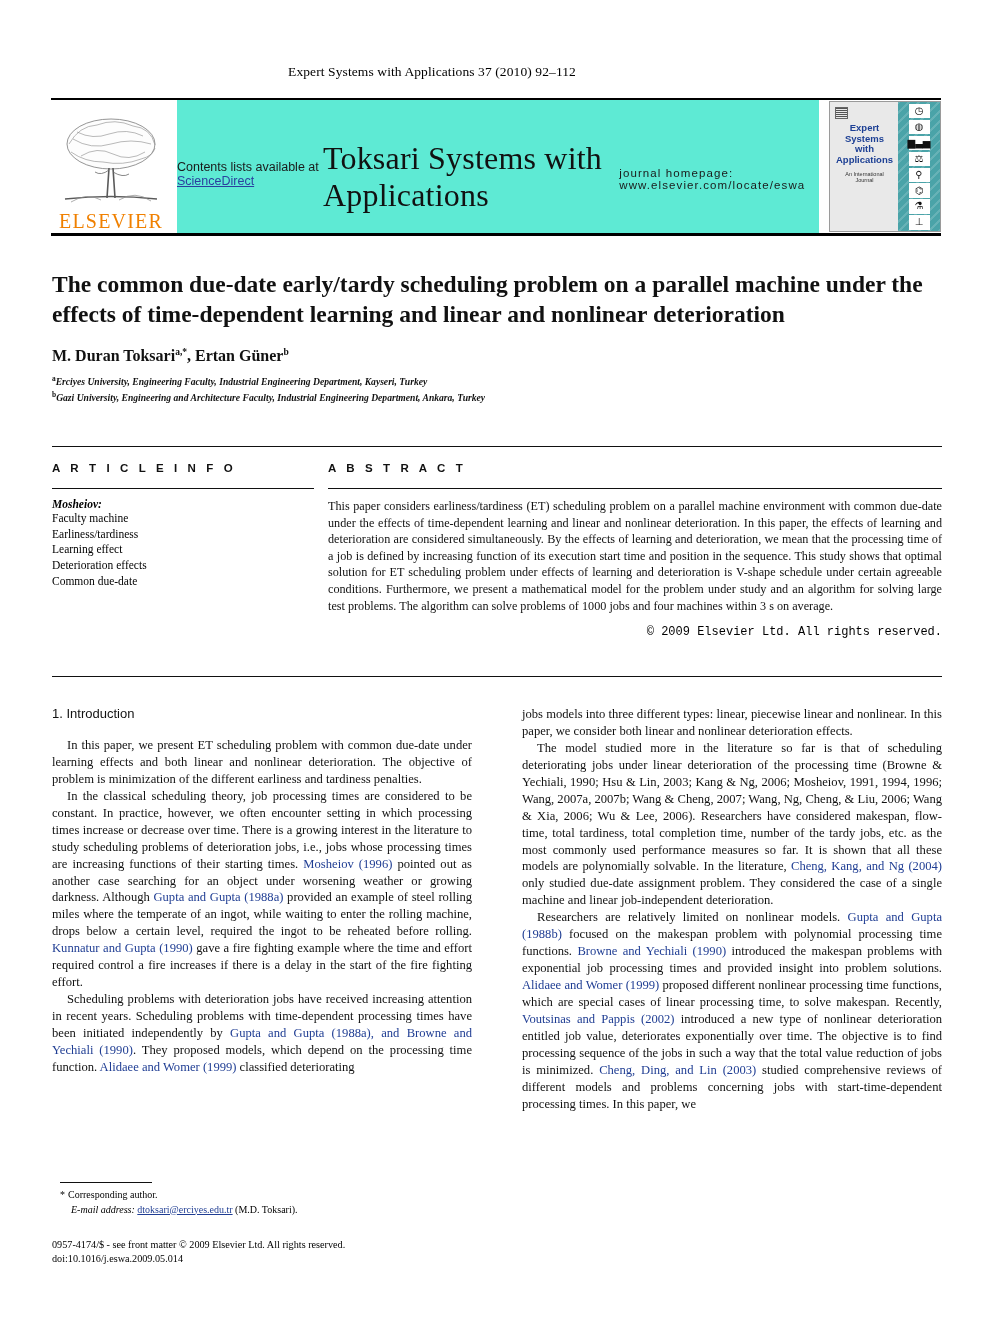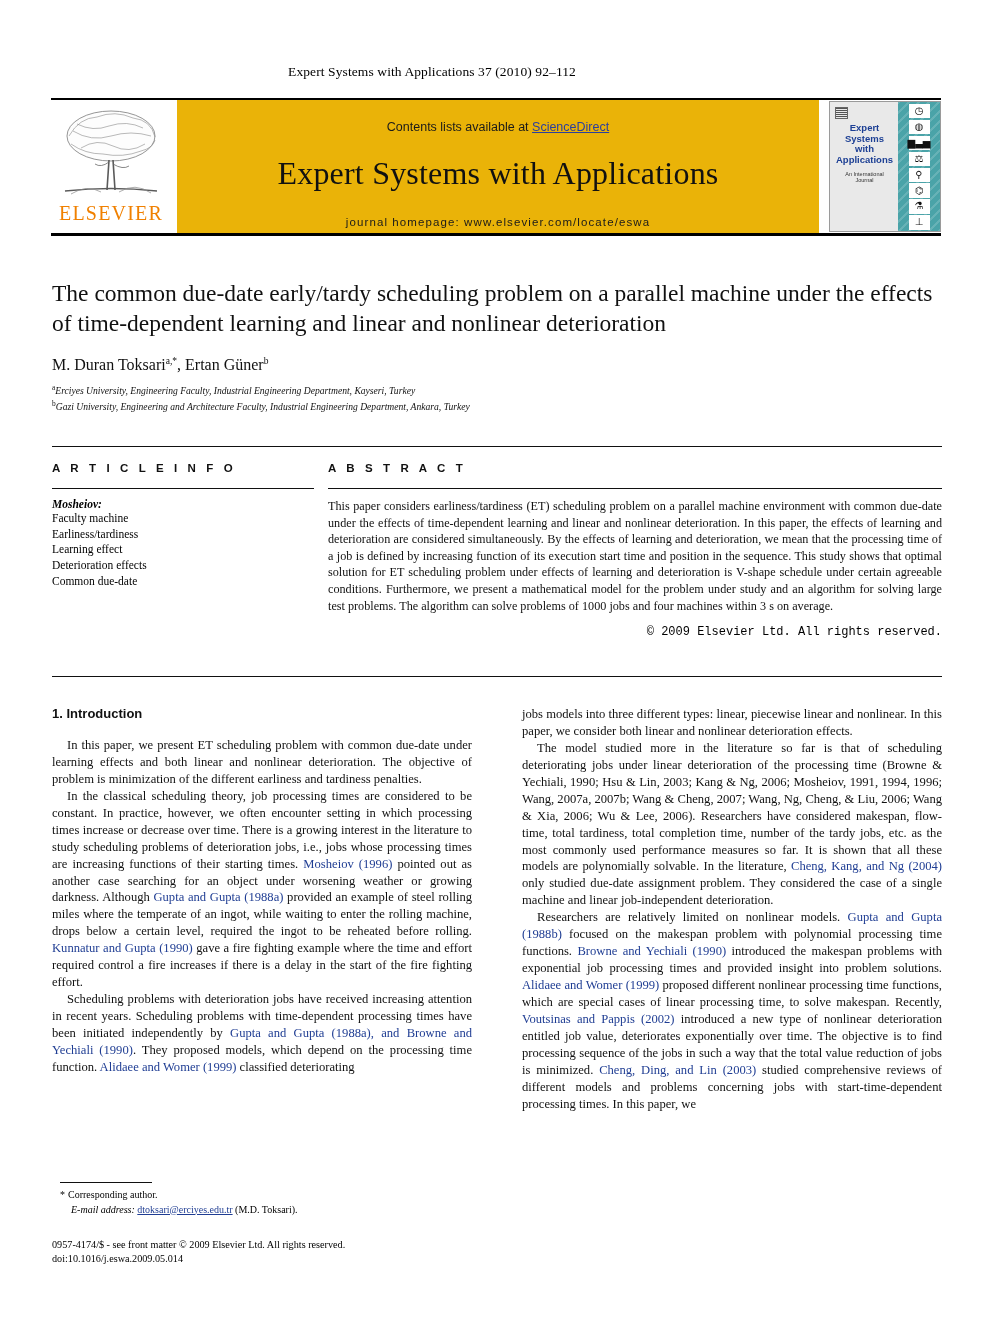--- a/index.html
+++ b/index.html
@@ -61,42 +61,42 @@
   }
   .elsevier-logo {
     width: 120px;
     flex: 0 0 120px;
     position: relative;
     background: #ffffff;
     display: flex;
     flex-direction: column;
     justify-content: flex-end;
     align-items: center;
-    padding-bottom: 10px;
+    padding-bottom: 2px;
     box-sizing: border-box;
   }
   .tree-svg { display:block; }
   .elsevier-word {
     font-family: "Liberation Serif", serif;
     font-size: 20px;
     letter-spacing: 1.2px;
     color: #f08000;
     line-height: 1;
     margin-top: 1px;
   }
   .grey-panel {
     flex: 1 1 auto;
-    background: #eab308;
+    background: #5eead4;
     position: relative;
     margin-left: 6px;
     margin-right: 10px;
     display: flex;
-    flex-direction: column;
+    flex-direction: row;
     align-items: center;
-    justify-content: center;
+    justify-content: space-between;
   }
   .contents-line {
     margin-top: 14px;
     font-family: "Liberation Sans", sans-serif;
     font-size: 12.5px;
     color: #1a1a1a;
   }
   .sd-link { color: #2b3f9e; }
   .journal-title {
     margin-top: 21px;
@@ -178,21 +178,21 @@
     display: flex;
     align-items: center;
     justify-content: center;
     font-size: 10px;
     color: #111;
     line-height: 1;
     font-family: "DejaVu Sans", sans-serif;
   }
 
   
-  .title-block { position: absolute; top: 278px; left: 52px; width: 890px; }
+  .title-block { position: absolute; top: 269px; left: 52px; width: 890px; font-weight: bold; }
   .art-title {
     font-family: "Liberation Serif", serif;
     font-size: 23.5px;
     line-height: 1.28;
     color: #111;
   }
   .authors {
     margin-top: 18px;
     font-family: "Liberation Serif", serif;
     font-size: 16px;
@@ -266,21 +266,21 @@
   
   .body-wrap {
     position: absolute; top: 706px; left: 52px;
     width: 890px; height: 520px;
     display: flex;
     justify-content: space-between;
   }
   .col { width: 420px; position: relative; }
   h2.secnum {
     font-family: "Liberation Sans", sans-serif;
-    font-weight: bold;
+    font-weight: normal;
     font-size: 13px;
     margin: 0 0 16px 0;
     color: #111;
   }
   p.bt {
     margin: 0;
     font-family: "Liberation Serif", serif;
     font-size: 12.6px;
     line-height: 1.345;
     text-align: justify;
@@ -351,21 +351,21 @@
             </g>
           </svg>
         </span>
         <div class="elsevier-word">ELSEVIER</div>
       </div>
 
       <div class="grey-panel">
         <div class="contents-line">
           <span>Contents lists available at </span><a class="sd-link" href="#">ScienceDirect</a>
         </div>
-        <div class="journal-title">Expert Systems with Applications</div>
+        <div class="journal-title">Toksari Systems with Applications</div>
         <div class="homepage-line">journal homepage: www.elsevier.com/locate/eswa</div>
       </div>
 
       <div class="cover-thumb">
         <div class="cover-left">
           <div class="cover-mini-icon"></div>
           <div class="cover-title">
             <div>Expert</div>
             <div>Systems</div>
             <div>with</div>

